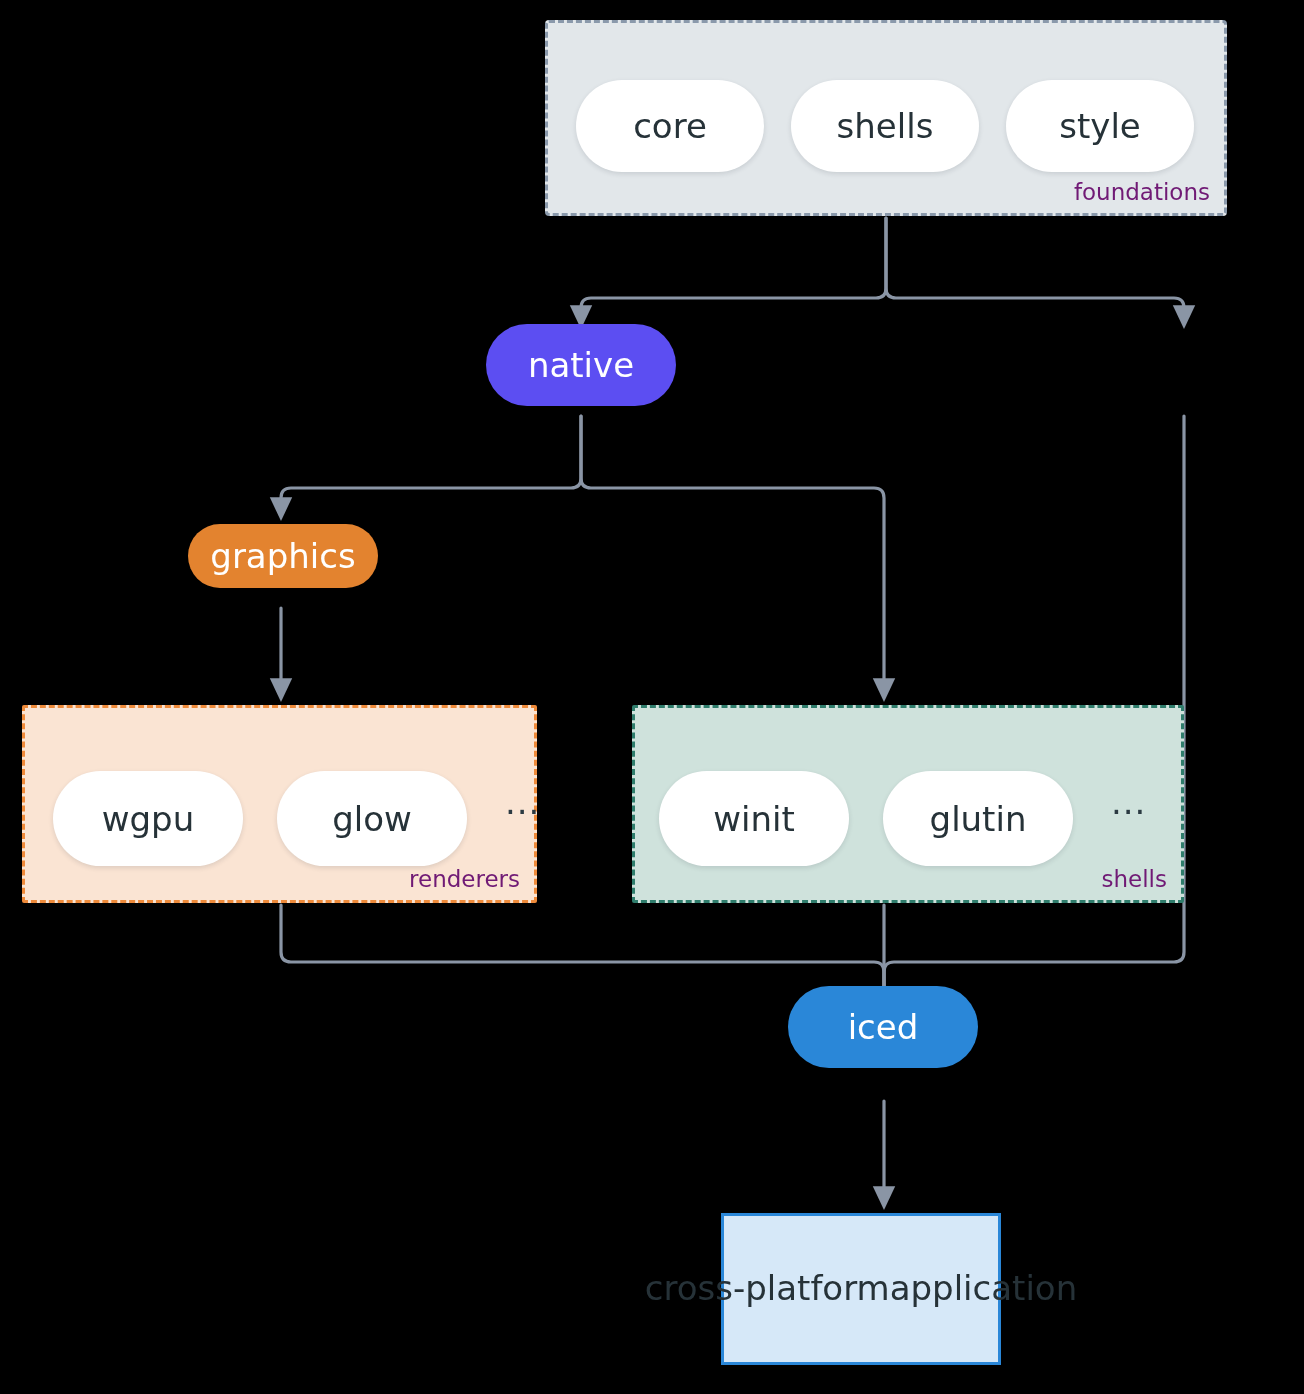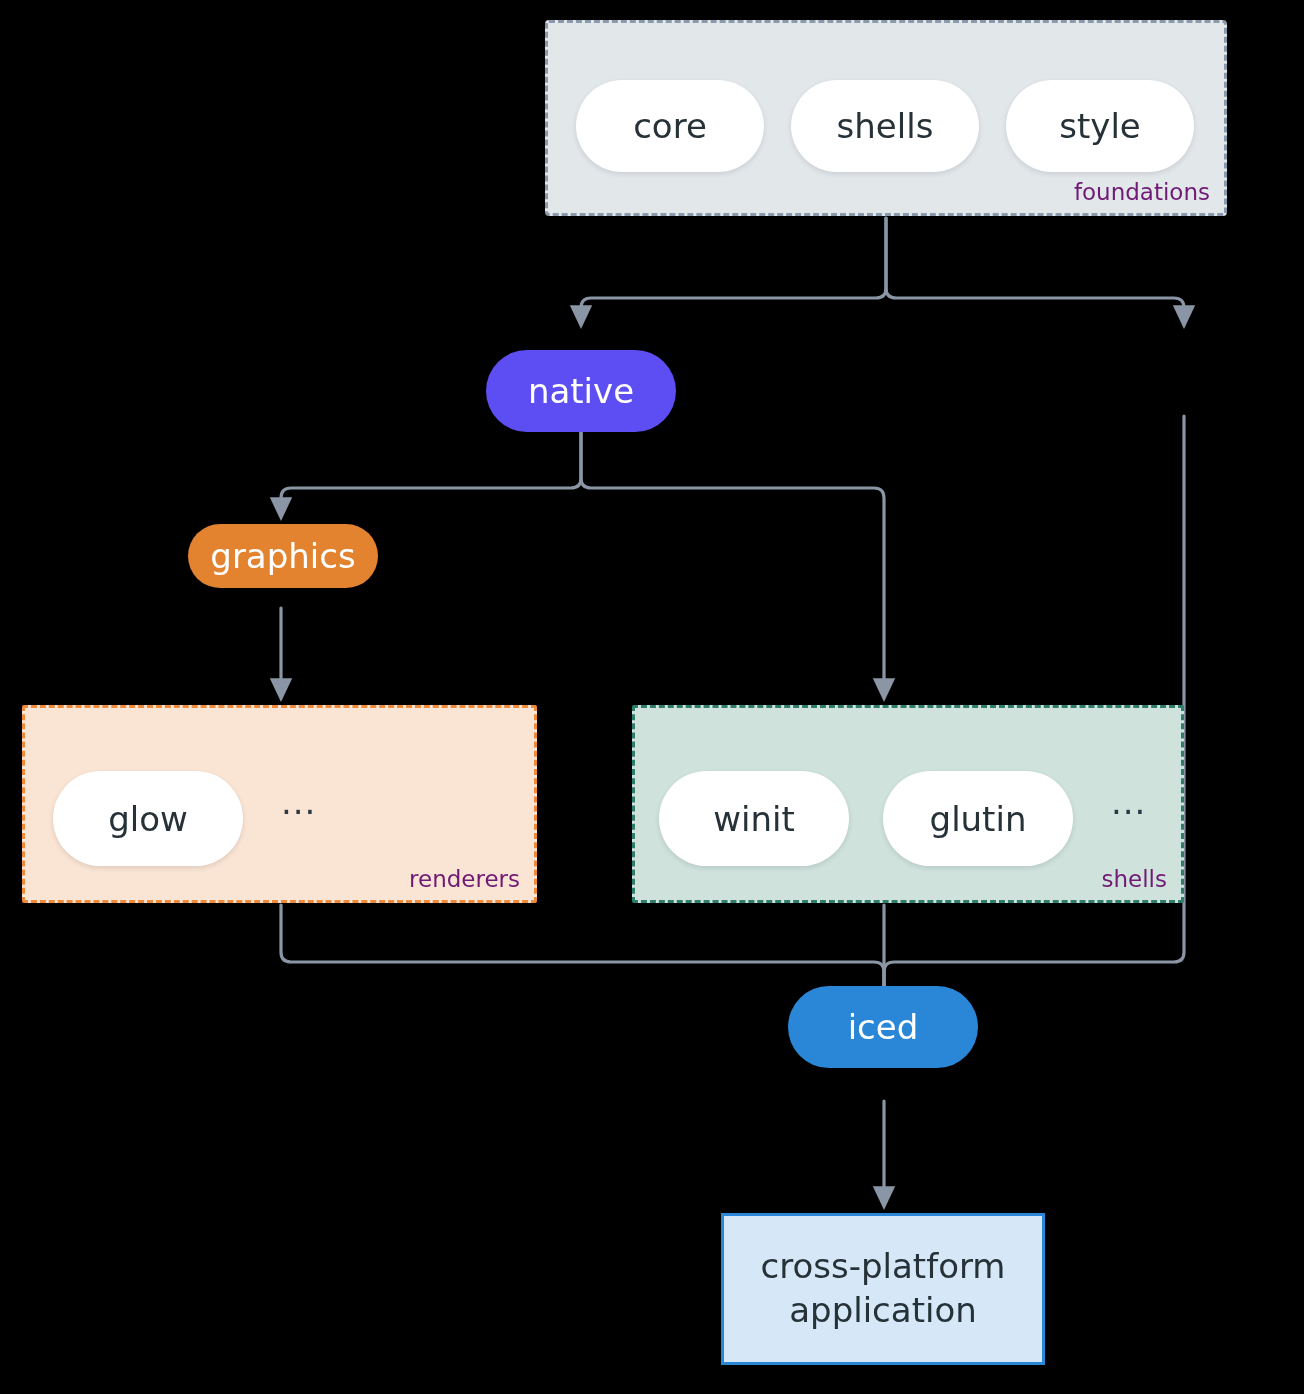--- a/index.html
+++ b/index.html
@@ -126,21 +126,21 @@
     border-radius: 999px;
     display: flex;
     align-items: center;
     justify-content: center;
     color: #ffffff;
     font-size: 34px;
     box-sizing: border-box;
     white-space: nowrap;
   }
   #node-native {
-    left: 486px; top: 350px;
+    left: 486px; top: 324px;
     width: 190px; height: 82px;
     background: #5c4ef2;
   }
   #node-web {
     left: 1089px; top: 332px;
     width: 190px; height: 82px;
     background: #5c4ef2;
   }
   #node-graphics {
     left: 188px; top: 524px;
@@ -148,26 +148,26 @@
     background: #e3832f;
   }
   #node-iced {
     left: 788px; top: 986px;
     width: 190px; height: 82px;
     background: #2a87d8;
   }
   #node-application {
     position: absolute;
     left: 721px; top: 1213px;
-    width: 324px; height: 152px;
+    width: 280px; height: 152px;
     background: #d6e8f8;
     border: 3px solid #2a87d8;
     box-sizing: border-box;
     display: flex;
-    flex-direction: column;
+    flex-direction: row;
     align-items: center;
     justify-content: center;
     color: #263238;
     font-size: 34px;
     line-height: 1.28;
   }
   #node-application span { display: block; white-space: nowrap; }
 </style>
 </head>
 <body>
@@ -206,20 +206,21 @@
     <div class="pill-row" id="foundations-row">
       <div class="white-pill">core</div>
       <div class="white-pill">shells</div>
       <div class="white-pill">style</div>
     </div>
     <div class="cluster-label">foundations</div>
   </div>
 
   <div class="cluster" id="cluster-renderers">
     <div class="pill-row" id="renderers-row">
+      <div class="white-pill">wgpu</div>
       <div class="white-pill">glow</div>
       <div class="ellipsis">...</div>
     </div>
     <div class="cluster-label">renderers</div>
   </div>
 
   <div class="cluster" id="cluster-shells">
     <div class="pill-row" id="shells-row">
       <div class="white-pill">winit</div>
       <div class="white-pill">glutin</div>

